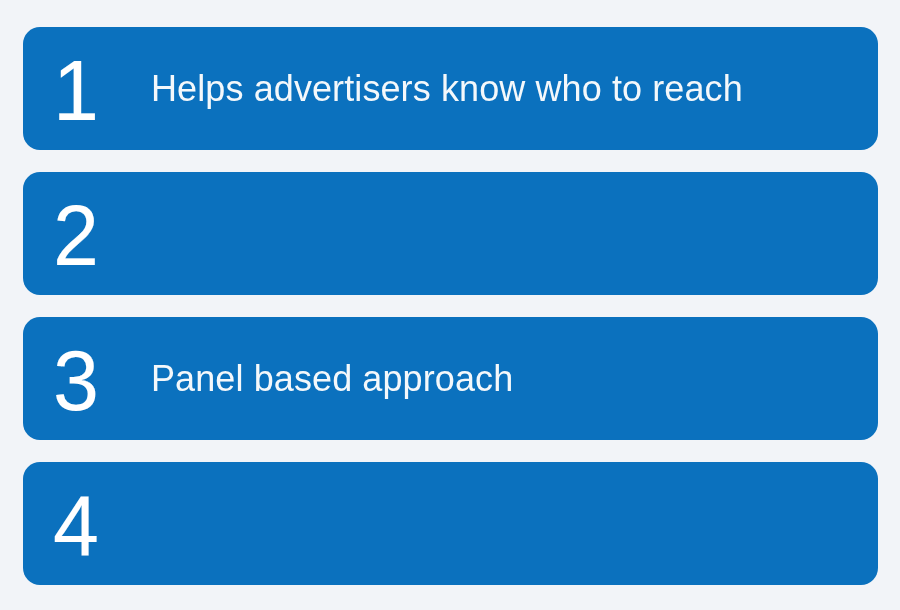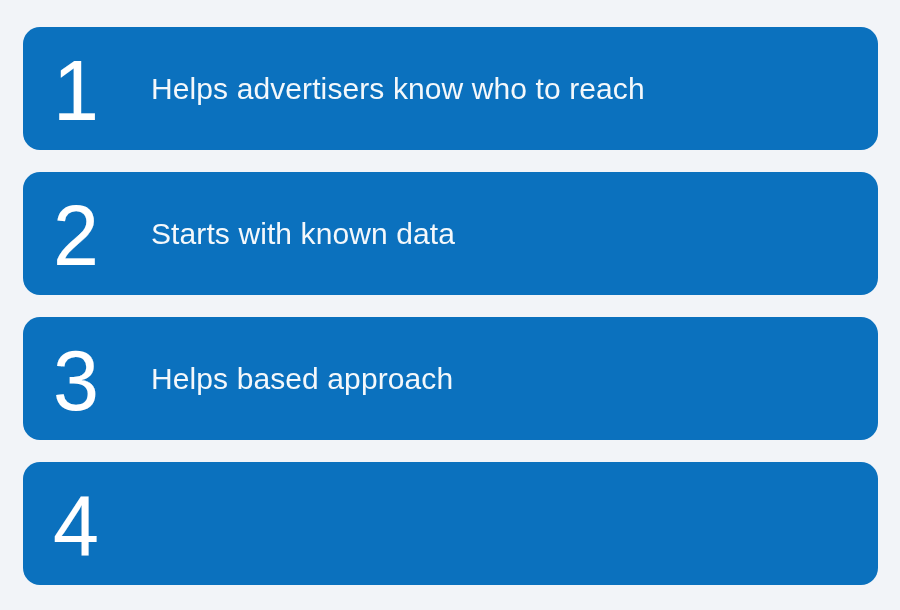--- a/index.html
+++ b/index.html
@@ -62,44 +62,43 @@
   .card-number span {
     display: inline-block;
     transform: scaleX(0.96);
     transform-origin: left center;
   }
 
   .card-label {
     color: #f4f8fb;
     font-family: "Liberation Sans", sans-serif;
     font-weight: 300;
-    font-size: 30px;
+    font-size: 36px;
     line-height: 34px;
     letter-spacing: 0.1px;
     margin-left: 16px;
     white-space: nowrap;
   }
 </style>
 </head>
 <body>
 
 <div id="slide">
 
   <div class="card">
     <div class="card-number"><span>1</span></div>
     <div class="card-label">Helps advertisers know who to reach</div>
   </div>
 
   <div class="card">
     <div class="card-number"><span>2</span></div>
-    <div class="card-label">Starts with known data</div>
   </div>
 
   <div class="card">
     <div class="card-number"><span>3</span></div>
-    <div class="card-label">Helps based approach</div>
+    <div class="card-label">Panel based approach</div>
   </div>
 
   <div class="card">
     <div class="card-number"><span>4</span></div>
   </div>
 
 </div>
 
 </body></html>

